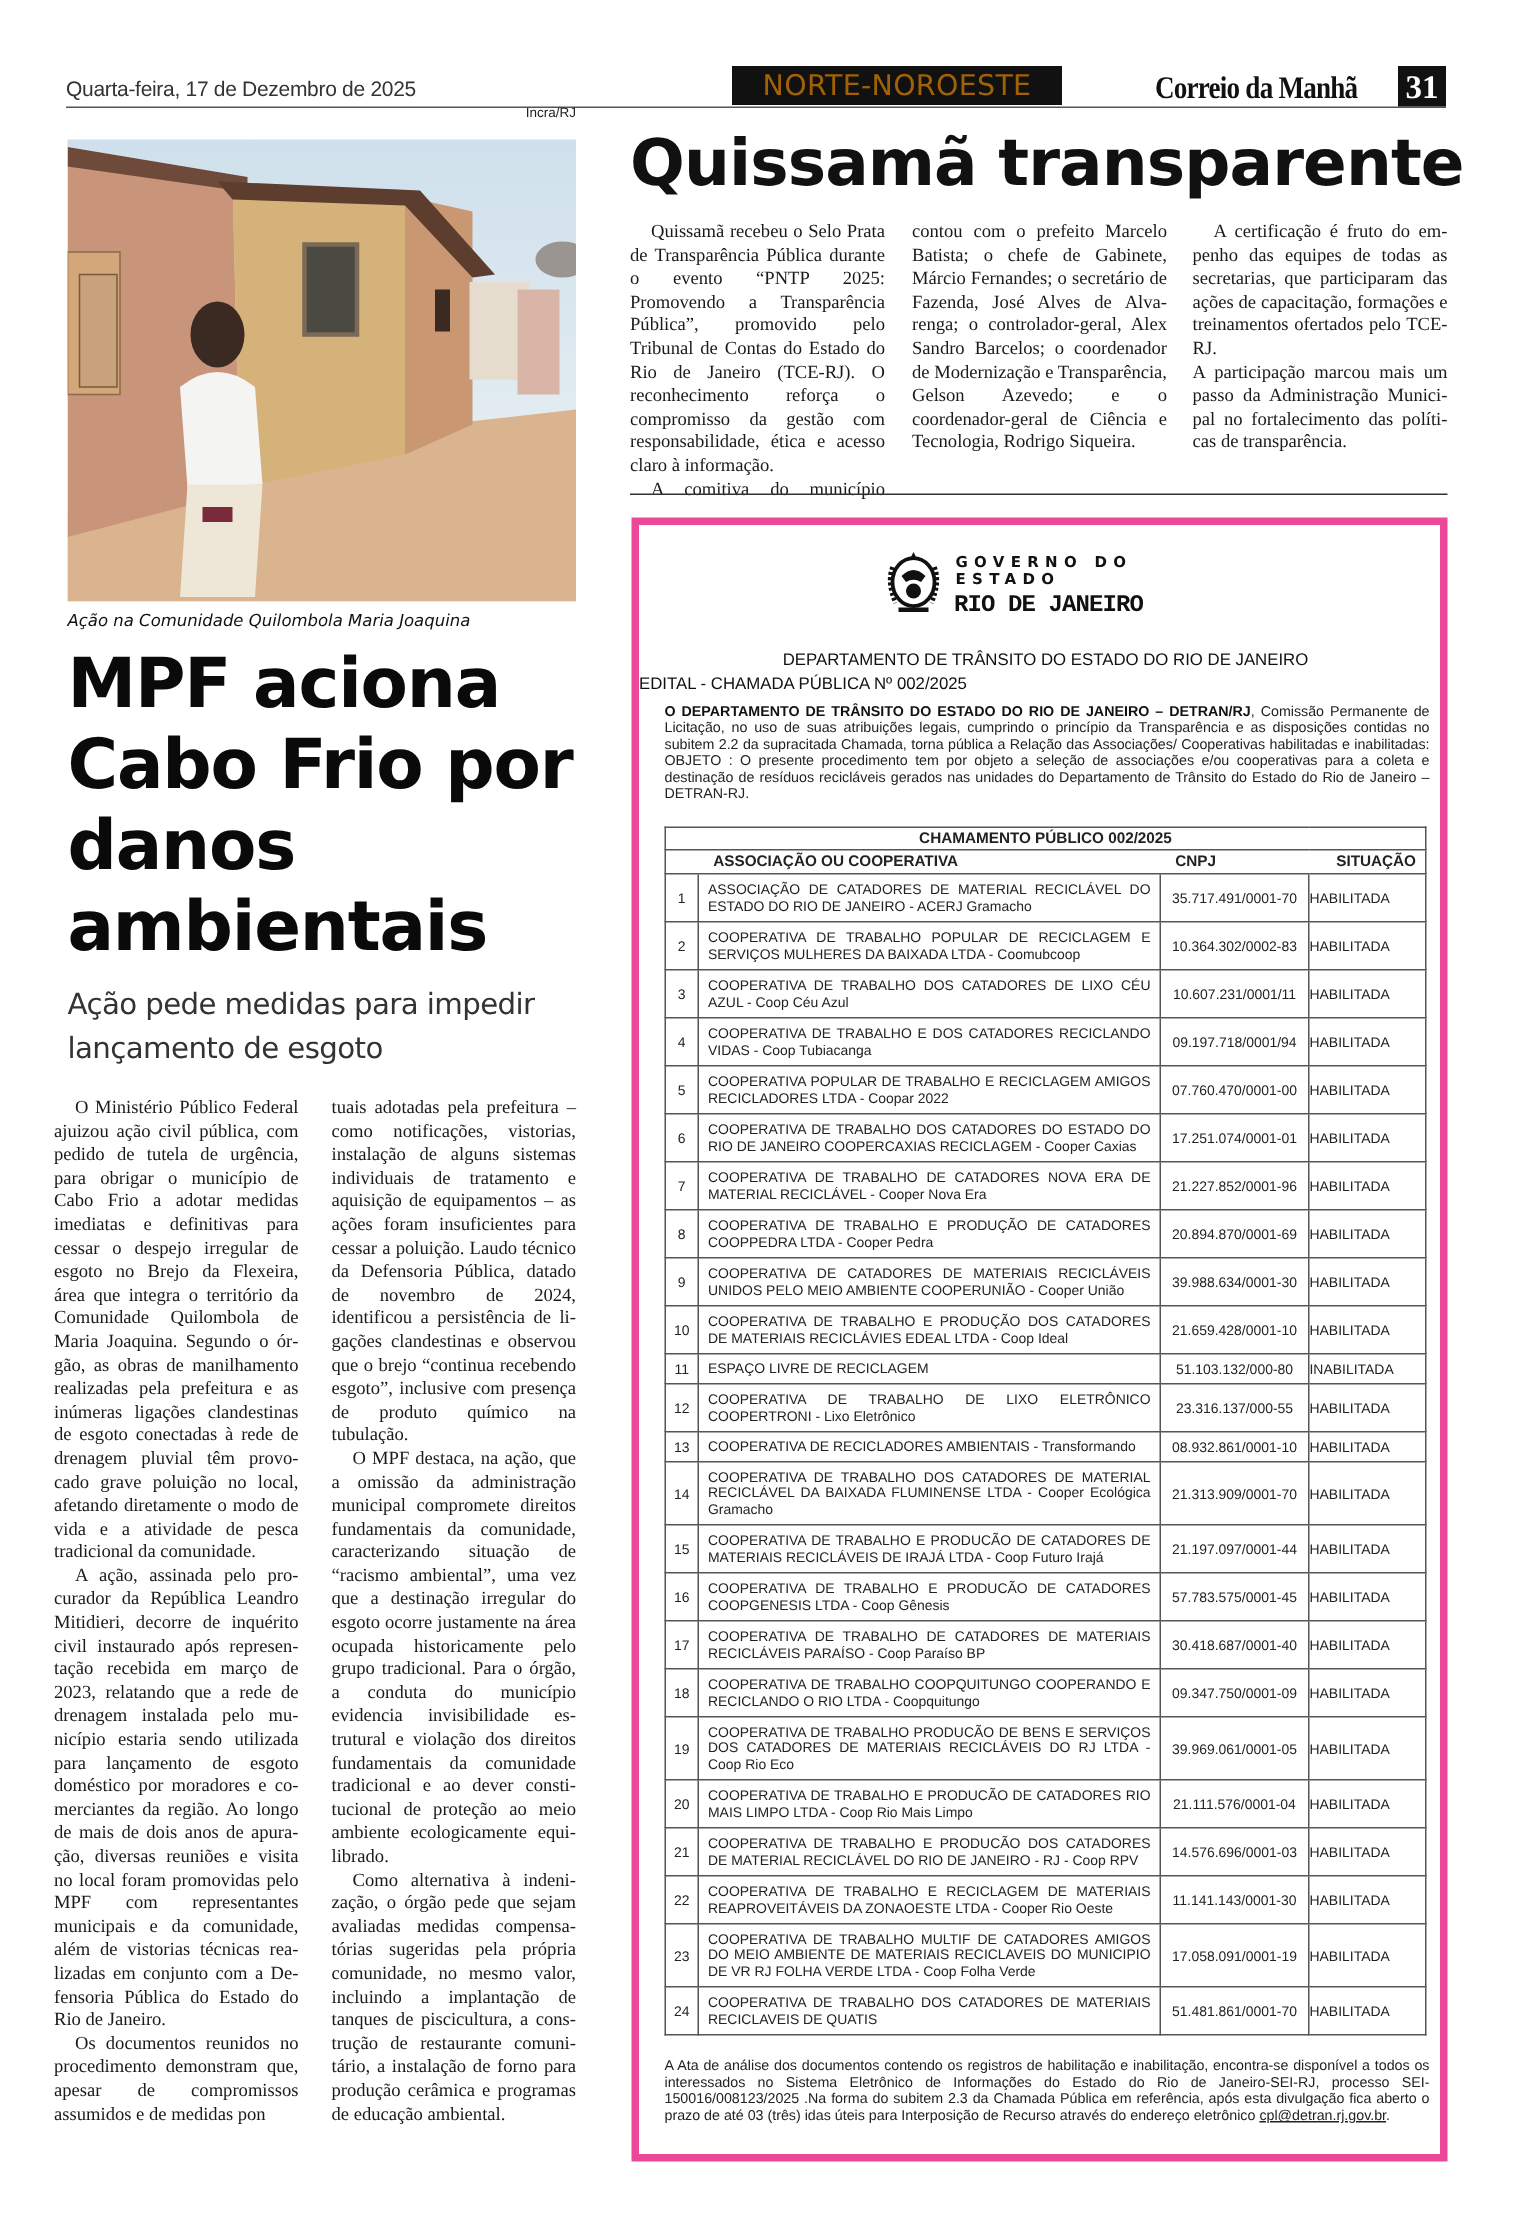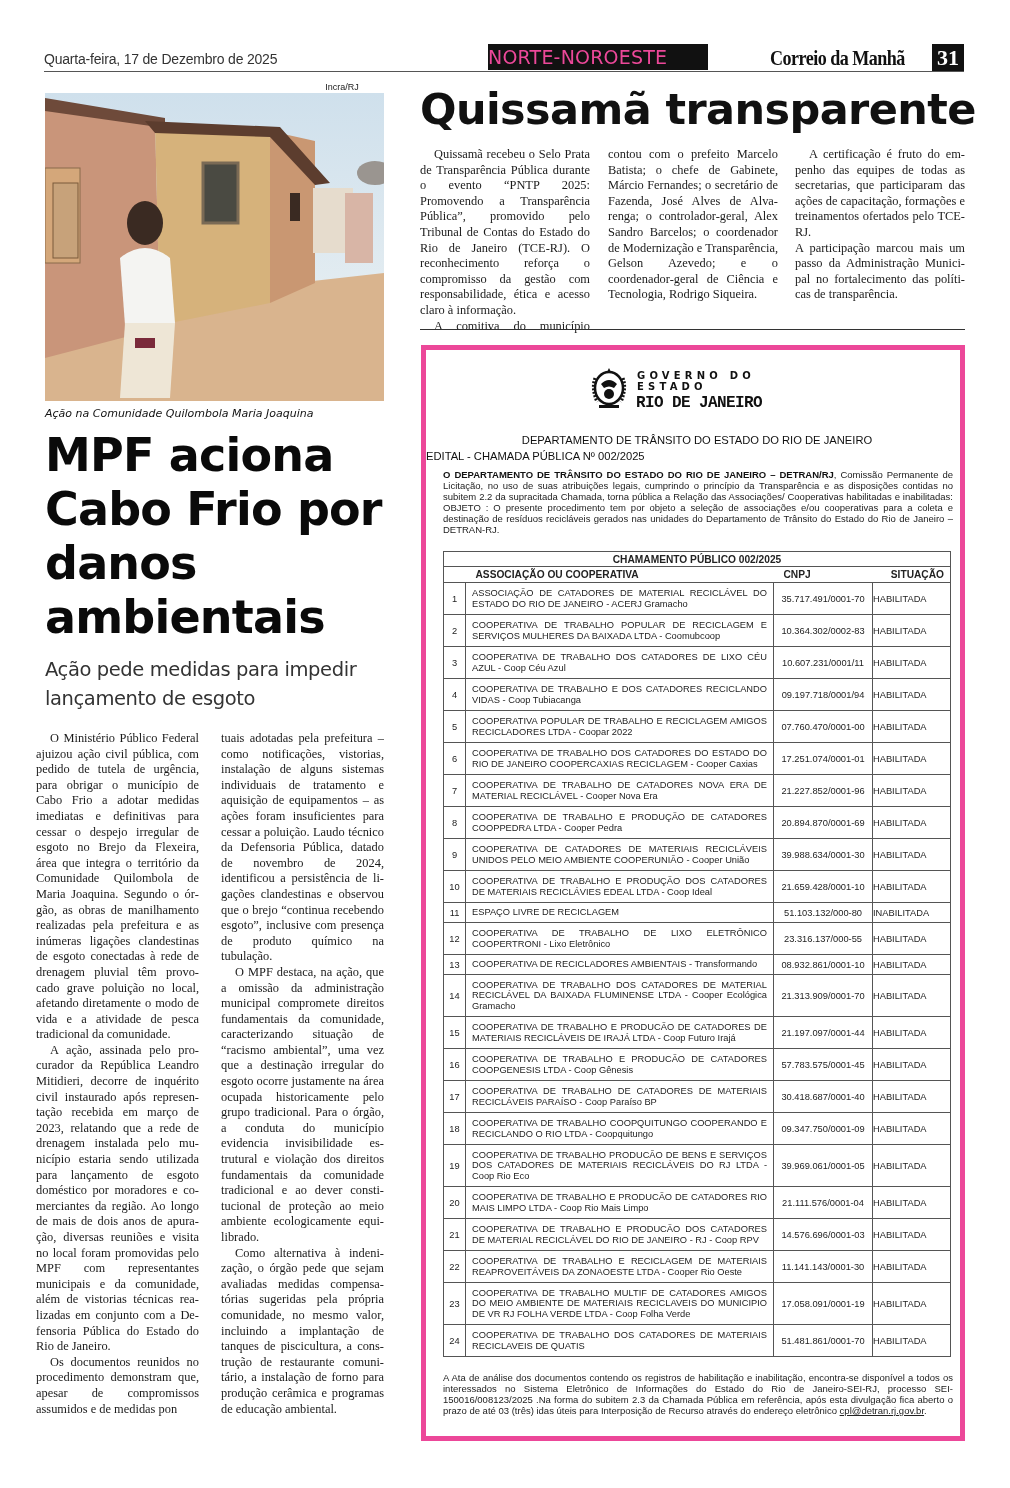--- a/index.html
+++ b/index.html
@@ -2,26 +2,26 @@
 <html><head>
 <meta charset="utf-8">
 <style>
   * { box-sizing: border-box; margin: 0; padding: 0; }
   html, body { width: 1010px; height: 1488px; background: #ffffff; overflow: hidden; }
   body { position: relative; font-family: "Liberation Sans", sans-serif; color: #111; }
 
   
   .masthead { position: absolute; left: 44px; top: 44px; width: 920px; height: 28px; border-bottom: 1.5px solid #555; }
   .mh-date { position: absolute; left: 0; top: 7px; font-family: "Liberation Sans", sans-serif; font-size: 14px; color: #333; letter-spacing: -0.2px; }
-  .mh-section { position: absolute; left: 444px; top: 0; width: 220px; height: 26px; background: #111; color: #ec4899; font-family: "DejaVu Sans", sans-serif; font-size: 19px; line-height: 26px; letter-spacing: 0.2px; }
+  .mh-section { position: absolute; left: 444px; top: 0; width: 220px; height: 26px; background: #111; color: #a16207; font-family: "DejaVu Sans", sans-serif; font-size: 19px; text-align: center; line-height: 26px; letter-spacing: 0.2px; }
   .mh-paper { position: absolute; left: 726px; top: 2px; font-family: "Liberation Serif", serif; font-weight: bold; font-size: 21px; letter-spacing: -0.6px; color: #111; transform: scaleX(0.86); transform-origin: left; }
   .mh-page { position: absolute; left: 888px; top: 0; width: 32px; height: 27px; background: #111; color: #fff; font-family: "Liberation Serif", serif; font-weight: bold; font-size: 22px; text-align: center; line-height: 27px; }
 
   
-  .photo-credit { position: absolute; left: 300px; top: 82px; width: 84px; text-align: center; font-size: 9px; color: #222; }
+  .photo-credit { position: absolute; left: 300px; top: 70px; width: 84px; text-align: right; font-size: 9px; color: #222; }
   .photo { position: absolute; left: 45px; top: 93px; width: 339px; height: 308px; overflow: hidden; background: #e9dccb; }
   .photo-caption { position: absolute; left: 45px; top: 407px; font-family: "DejaVu Sans", sans-serif; font-style: italic; font-size: 11px; color: #111; }
   .headline-left { position: absolute; left: 45px; top: 428px; width: 350px; font-family: "DejaVu Sans", sans-serif; font-weight: bold; font-size: 46px; line-height: 54px; letter-spacing: -0.8px; color: #0a0a0a; }
   .subhead-left { position: absolute; left: 45px; top: 655px; width: 350px; font-family: "DejaVu Sans", sans-serif; font-weight: normal; font-size: 19.5px; line-height: 29px; color: #333; letter-spacing: -0.4px; }
 
   .body-col { position: absolute; font-family: "Liberation Serif", serif; font-size: 12.4px; line-height: 15.6px; text-align: justify; hyphens: manual; color: #1a1a1a; }
   .body-col p { text-indent: 14px; }
   .col-a { left: 36px; top: 731px; width: 163px; }
   .col-b { left: 221px; top: 731px; width: 163px; }
 

